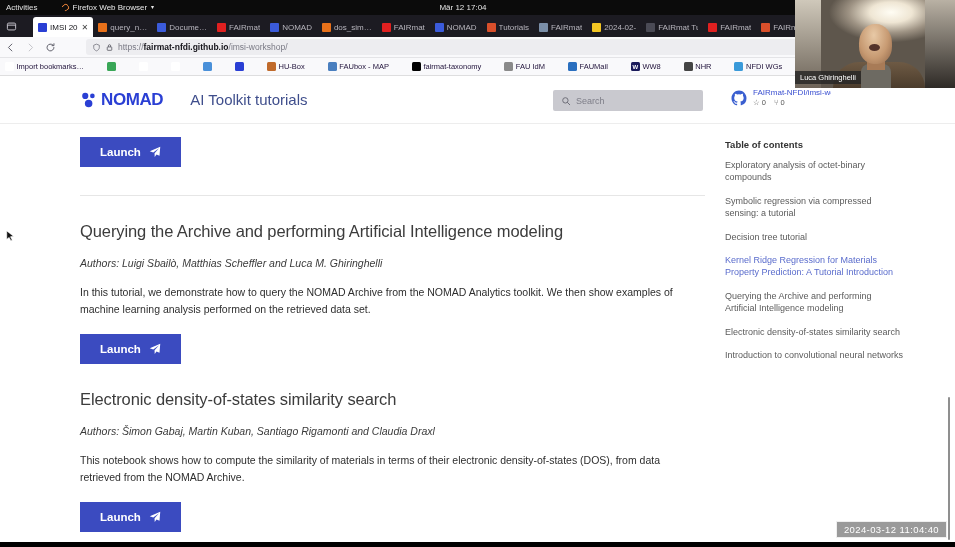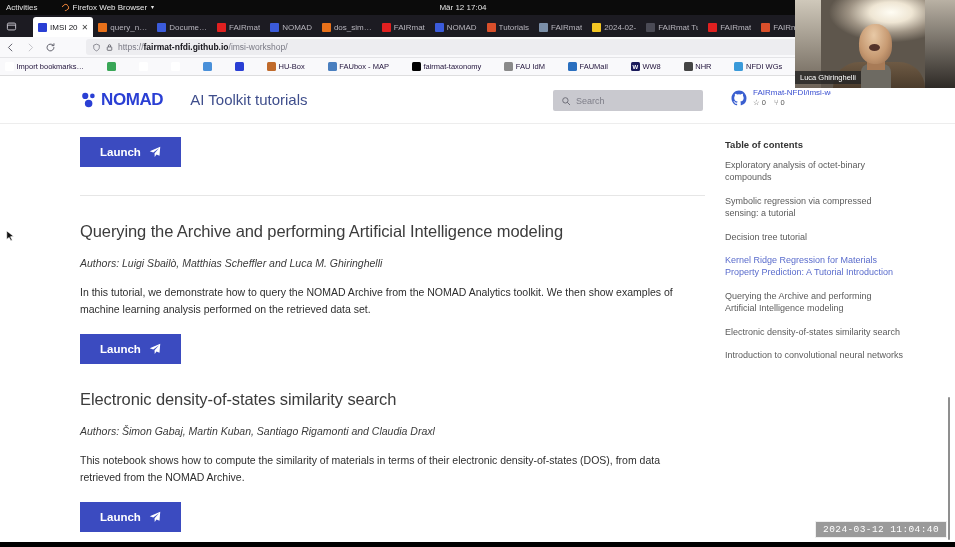--- a/index.html
+++ b/index.html
@@ -188,21 +188,21 @@
   .wc-name {
     position: absolute; left: 0; bottom: 4px;
     background: rgba(38,38,38,0.82); color: #fff;
     font-size: 7.5px; padding: 2px 5px 2px 5px;
   }
 
   .timestamp {
     position: absolute; right: 8px; bottom: 9px;
     background: #9a9a9a; color: #ffffff;
     border: 1px solid #efefef;
-    font-family: Liberation Mono, monospace;
+    font-family: Liberation Sans, sans-serif;
     font-size: 9.5px; letter-spacing: 0.4px;
     padding: 2px 7px;
   }
 
   .bottom-strip { position: absolute; left: 0; bottom: 0; width: 955px; height: 5px; background: #000; }
 
   .cursor { position: absolute; left: 6px; top: 230px; width: 9px; height: 13px; }
 </style>
 </head>
 <body>

